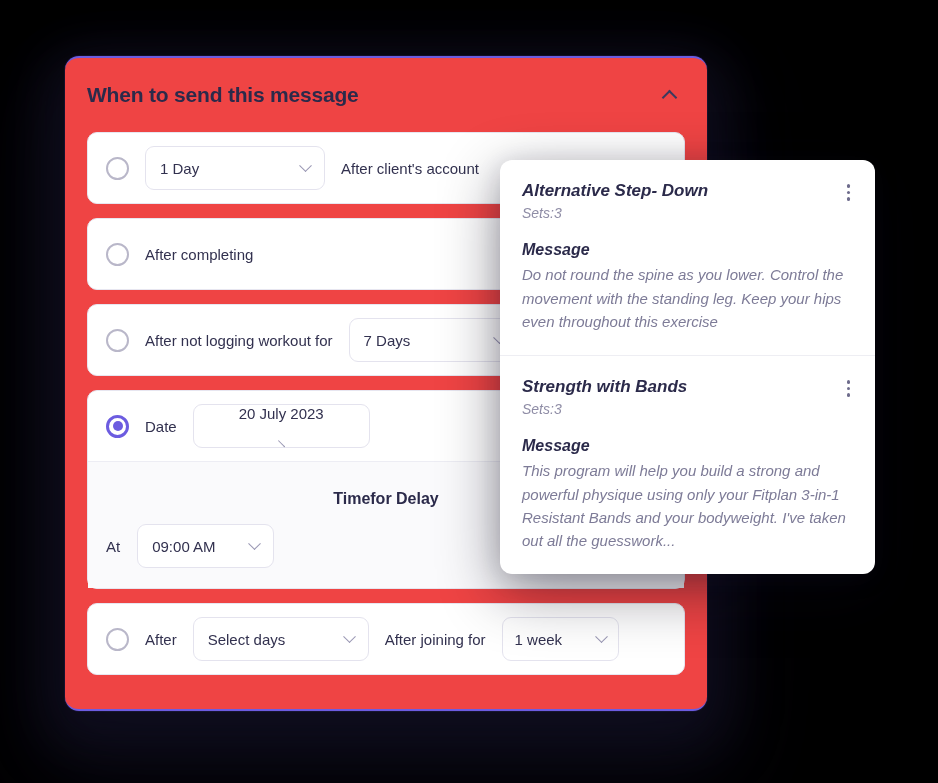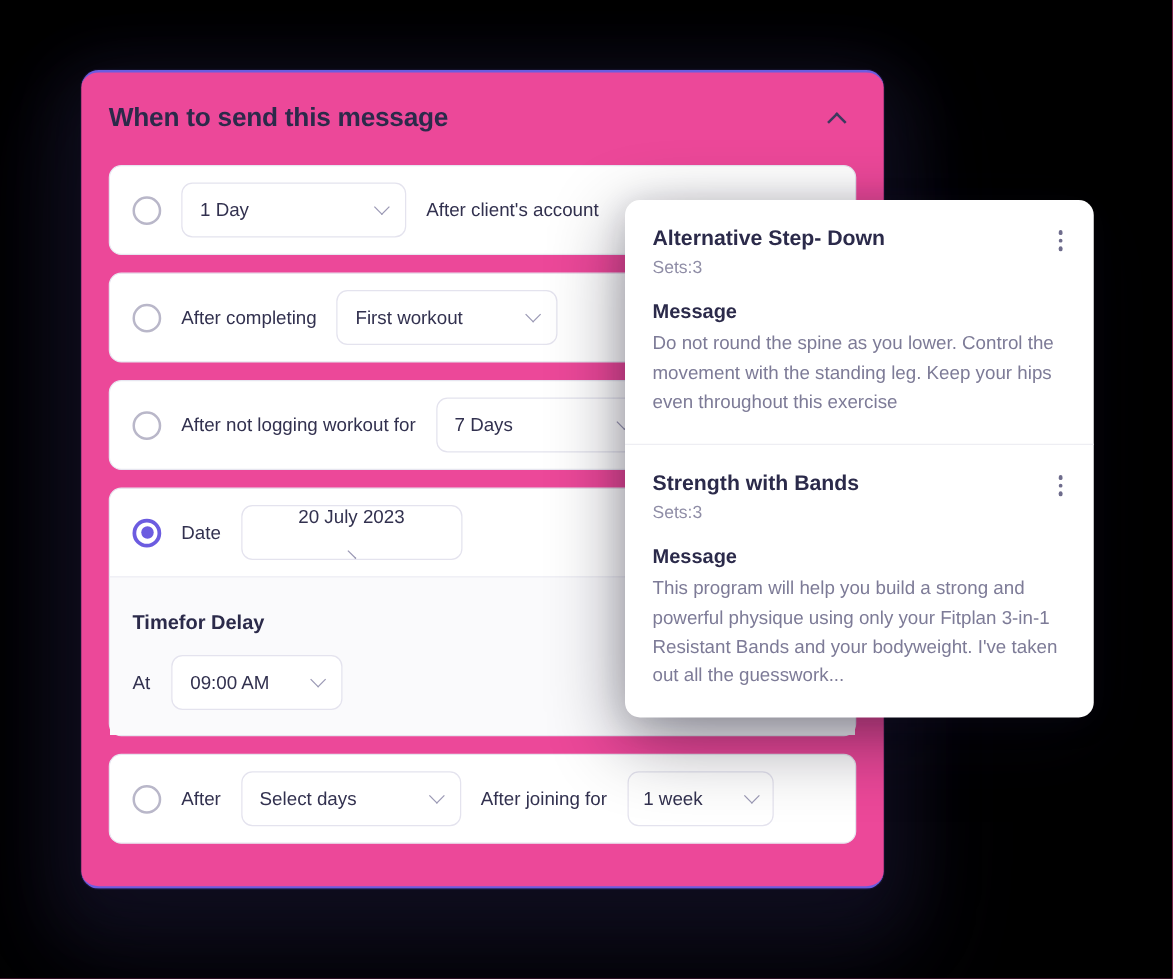--- a/index.html
+++ b/index.html
@@ -17,29 +17,30 @@
     position: relative;
   }
 
   
   .main-card {
     position: absolute;
     left: 65px;
     top: 56px;
     width: 642px;
     height: 655px;
-    background: #ec4899;
+    background: #ef4444;
     border-radius: 14px;
     border-top: 2px solid #6C5CE0;
     border-bottom: 2px solid #6C5CE0;
     box-shadow:
       0 0 0 1px rgba(108,92,224,0.10),
       0 14px 50px 18px rgba(20,18,40,0.55),
       0 40px 90px 30px rgba(15,14,30,0.65);
     overflow: hidden;
+    text-align: center;
   }
 
   .card-header {
     height: 74px;
     display: flex;
     align-items: center;
     justify-content: space-between;
     padding: 0 24px 0 22px;
   }
   .card-title {
@@ -182,20 +183,21 @@
     width: 375px;
     background: #ffffff;
     border-radius: 12px;
     box-shadow:
       0 4px 24px rgba(30,28,55,0.14),
       0 18px 60px rgba(10,9,25,0.45);
     overflow: hidden;
   }
   .ov-card {
     padding: 20px 22px 22px 22px;
+    font-style: italic;
   }
   .ov-card + .ov-card {
     border-top: 1px solid #eeeef3;
   }
   .ov-head {
     display: flex;
     align-items: flex-start;
     justify-content: space-between;
     gap: 10px;
   }
@@ -259,24 +261,20 @@
           <span class="chev-dn"></span>
         </div>
         <div class="opt-label">After client's account</div>
       </div>
     </div>
 
     <div class="opt-box">
       <div class="opt-row">
         <div class="radio"></div>
         <div class="opt-label">After completing</div>
-        <div class="sel w-work">
-          <span class="sel-value">First workout</span>
-          <span class="chev-dn"></span>
-        </div>
       </div>
     </div>
 
     <div class="opt-box">
       <div class="opt-row">
         <div class="radio"></div>
         <div class="opt-label">After not logging workout for</div>
         <div class="sel w-seven">
           <span class="sel-value">7 Days</span>
           <span class="chev-dn"></span>

